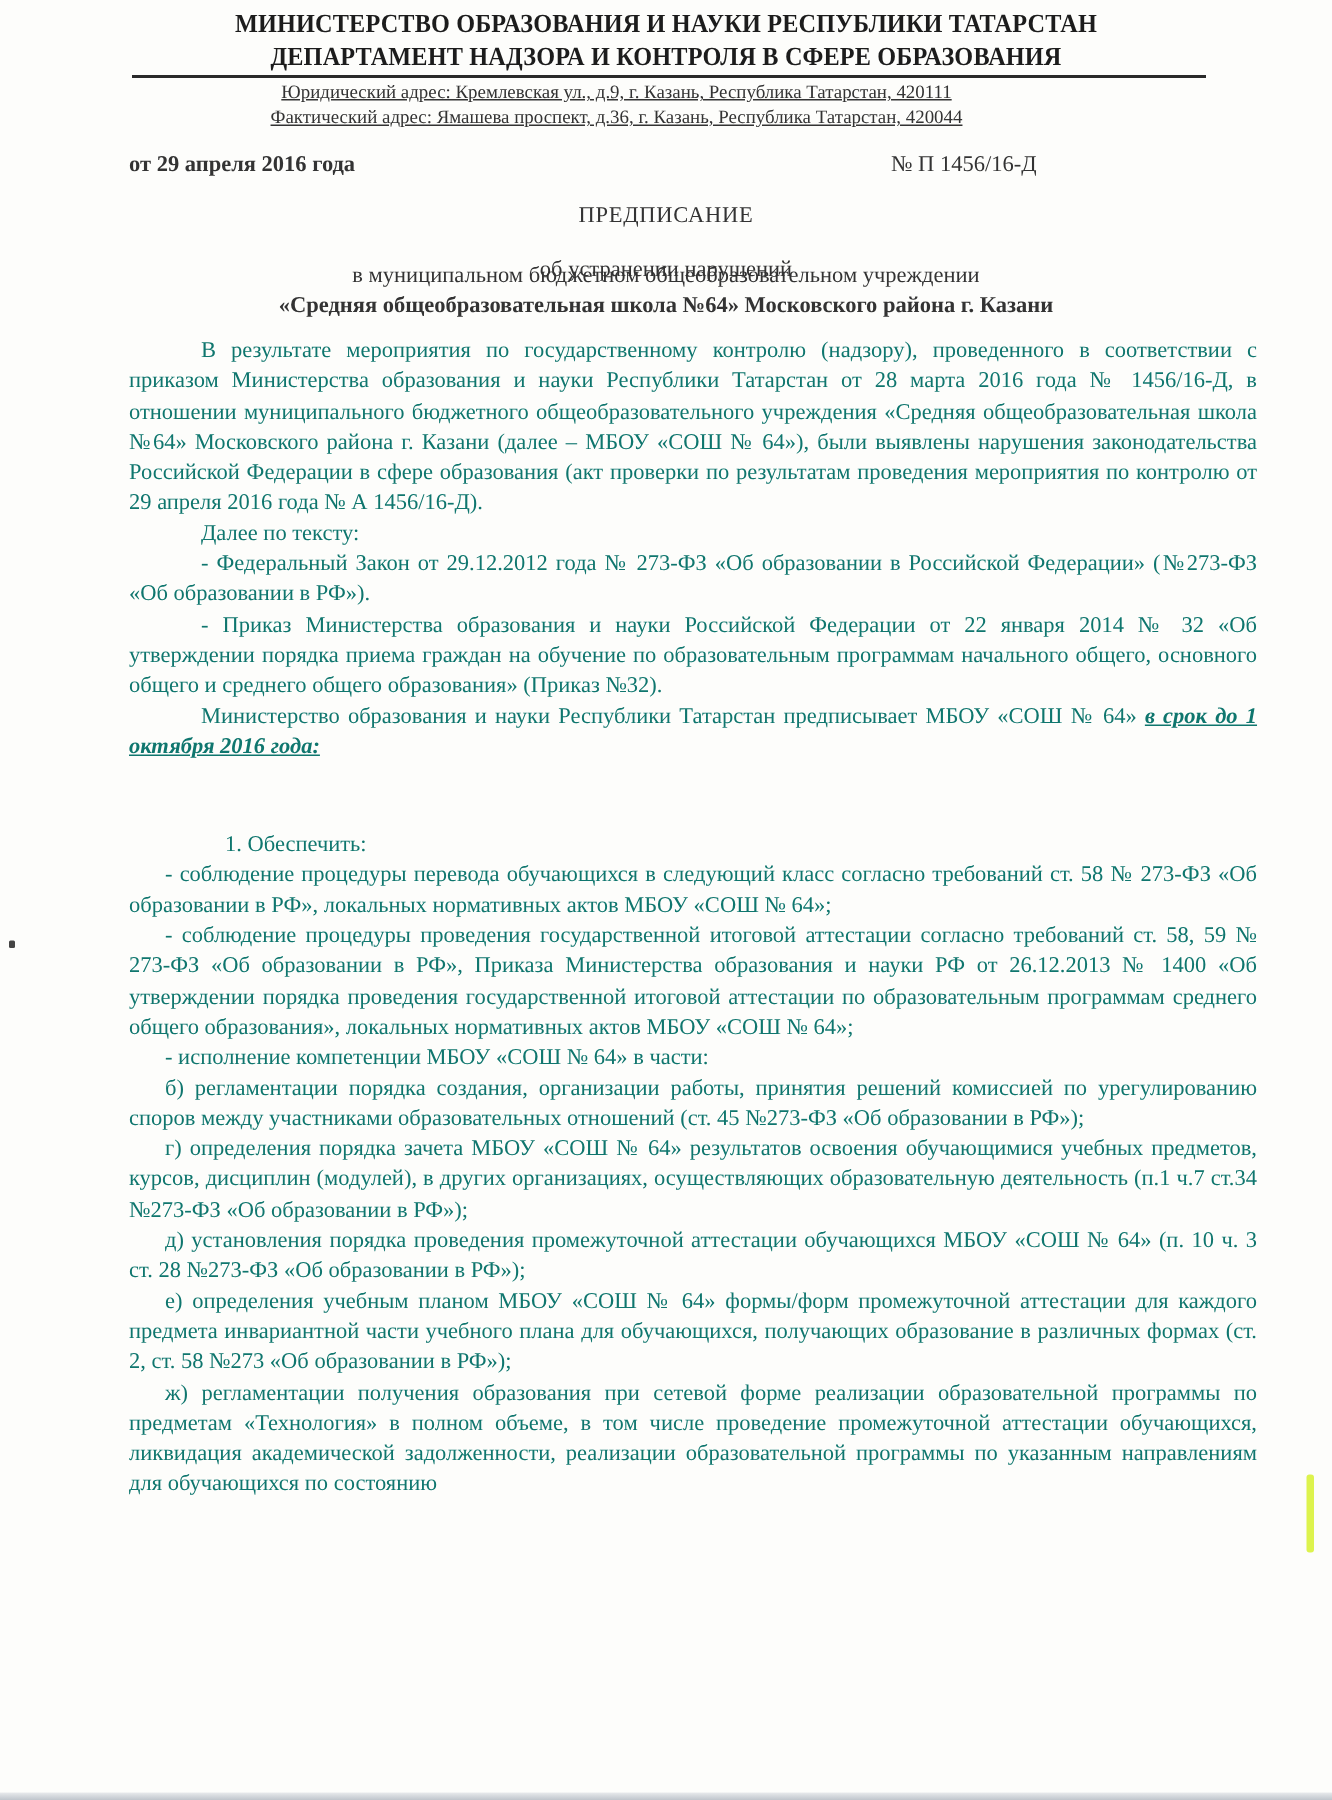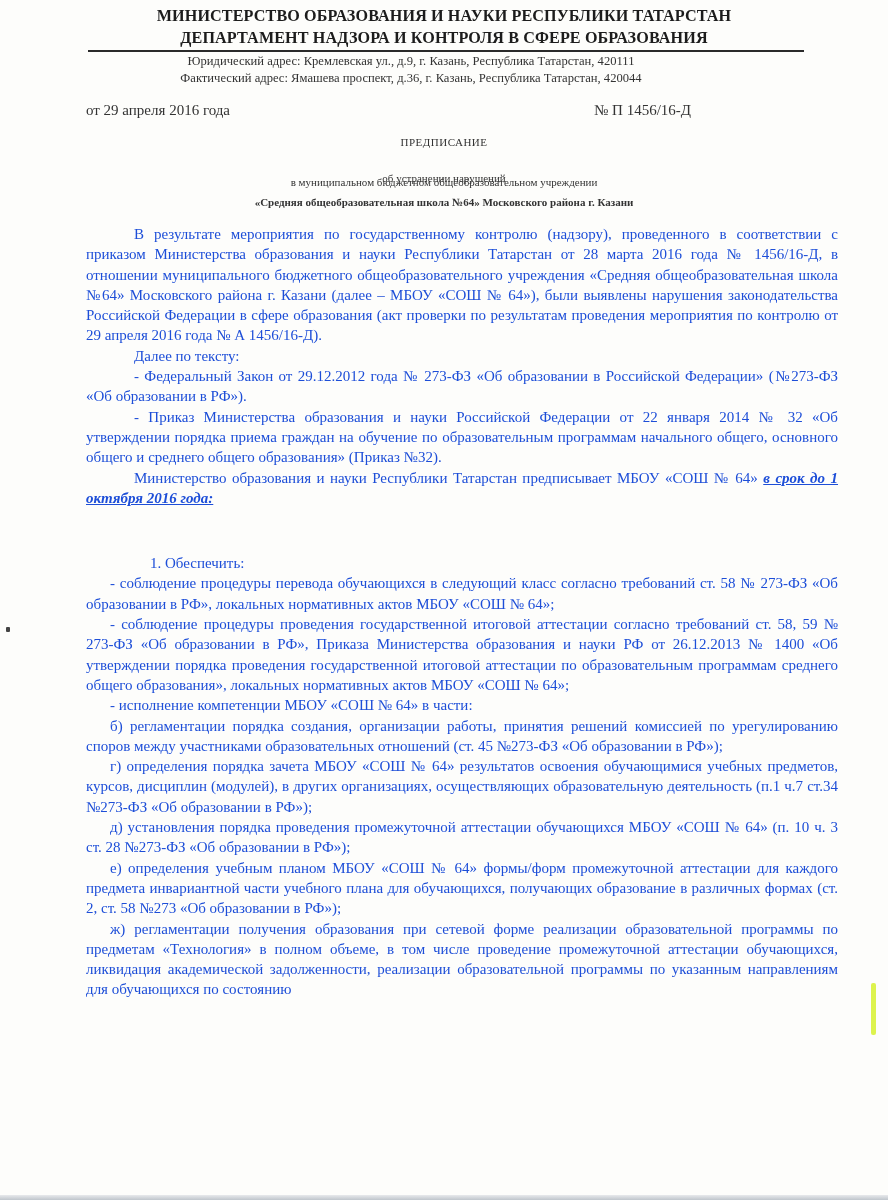--- a/index.html
+++ b/index.html
@@ -15,30 +15,30 @@
     position: absolute; left: 0; width: 888px; text-align: center;
     font-weight: bold; font-size: 17.4px; color: #1c1c1c; letter-spacing: 0.1px;
     transform: scaleX(0.93); transform-origin: center;
   }
   .hdr-rule {
     position: absolute; left: 88px; width: 716px; top: 50px; height: 2px;
     background: #2a2a2a;
   }
   .hdr-addr {
     position: absolute; left: 0; width: 822px; text-align: center;
-    font-size: 12.6px; color: #333;
+    font-size: 12.6px; color: #333; text-decoration: underline;
   }
   .meta-row { position: absolute; top: 102px; font-size: 15px; color: #333; }
   .center-line {
     position: absolute; left: 0; width: 888px; text-align: center;
-    font-size: 11px; color: #333;
+    font-size: 15px; color: #333;
   }
   .body-text {
     position: absolute; left: 86px; width: 752px; top: 224px;
-    font-size: 15px; line-height: 20.3px; color: #1d4ed8;
+    font-size: 15px; line-height: 20.3px; color: #0f766e;
     text-align: justify;
   }
   .body-text p { margin: 0; text-indent: 48px; }
   .body-text p.sub { text-indent: 24px; }
   .body-text p.item { text-indent: 24px; }
   .deadline { font-style: italic; font-weight: bold; text-decoration: underline; }
   .scan-dot {
     position: absolute; left: 6px; top: 627px; width: 4px; height: 5px;
     background: #444; border-radius: 1px;
   }
@@ -55,21 +55,21 @@
 <body>
 
 <div class="page">
 
   <div class="hdr-title" style="top:5px;">МИНИСТЕРСТВО ОБРАЗОВАНИЯ И НАУКИ РЕСПУБЛИКИ ТАТАРСТАН</div>
   <div class="hdr-title" style="top:27px;">ДЕПАРТАМЕНТ НАДЗОРА И КОНТРОЛЯ В СФЕРЕ ОБРАЗОВАНИЯ</div>
   <div class="hdr-rule"></div>
   <div class="hdr-addr" style="top:54px;">Юридический адрес: Кремлевская ул., д.9, г. Казань, Республика Татарстан, 420111</div>
   <div class="hdr-addr" style="top:71px;">Фактический адрес: Ямашева проспект, д.36, г. Казань, Республика Татарстан, 420044</div>
 
-  <div class="meta-row" style="left:86px;">от 29 апреля  2016 года</div>
+  <div class="meta-row" style="left:86px;font-weight:bold;">от 29 апреля  2016 года</div>
   <div class="meta-row" style="left:594px;">№ П 1456/16-Д</div>
 
   <div class="center-line" style="top:136px; letter-spacing:0.5px;">ПРЕДПИСАНИЕ</div>
   <div class="center-line" style="top:172px;">об устранении нарушений</div>
   <div class="center-line" style="top:176px;">в муниципальном бюджетном общеобразовательном учреждении</div>
   <div class="center-line" style="top:196px;font-weight:bold;">«Средняя общеобразовательная школа №64»  Московского района г. Казани</div>
 
   <div class="body-text">
     <p>В результате мероприятия по государственному контролю (надзору), проведенного в соответствии с приказом Министерства образования и науки Республики Татарстан от  28 марта 2016 года № 1456/16-Д, в отношении муниципального бюджетного общеобразовательного учреждения «Средняя общеобразовательная школа №64»  Московского района г. Казани  (далее – МБОУ «СОШ № 64»), были выявлены нарушения законодательства Российской Федерации в сфере образования (акт проверки по результатам проведения мероприятия по контролю от  29 апреля  2016 года № А 1456/16-Д).</p>
     <p>Далее по тексту:</p>

